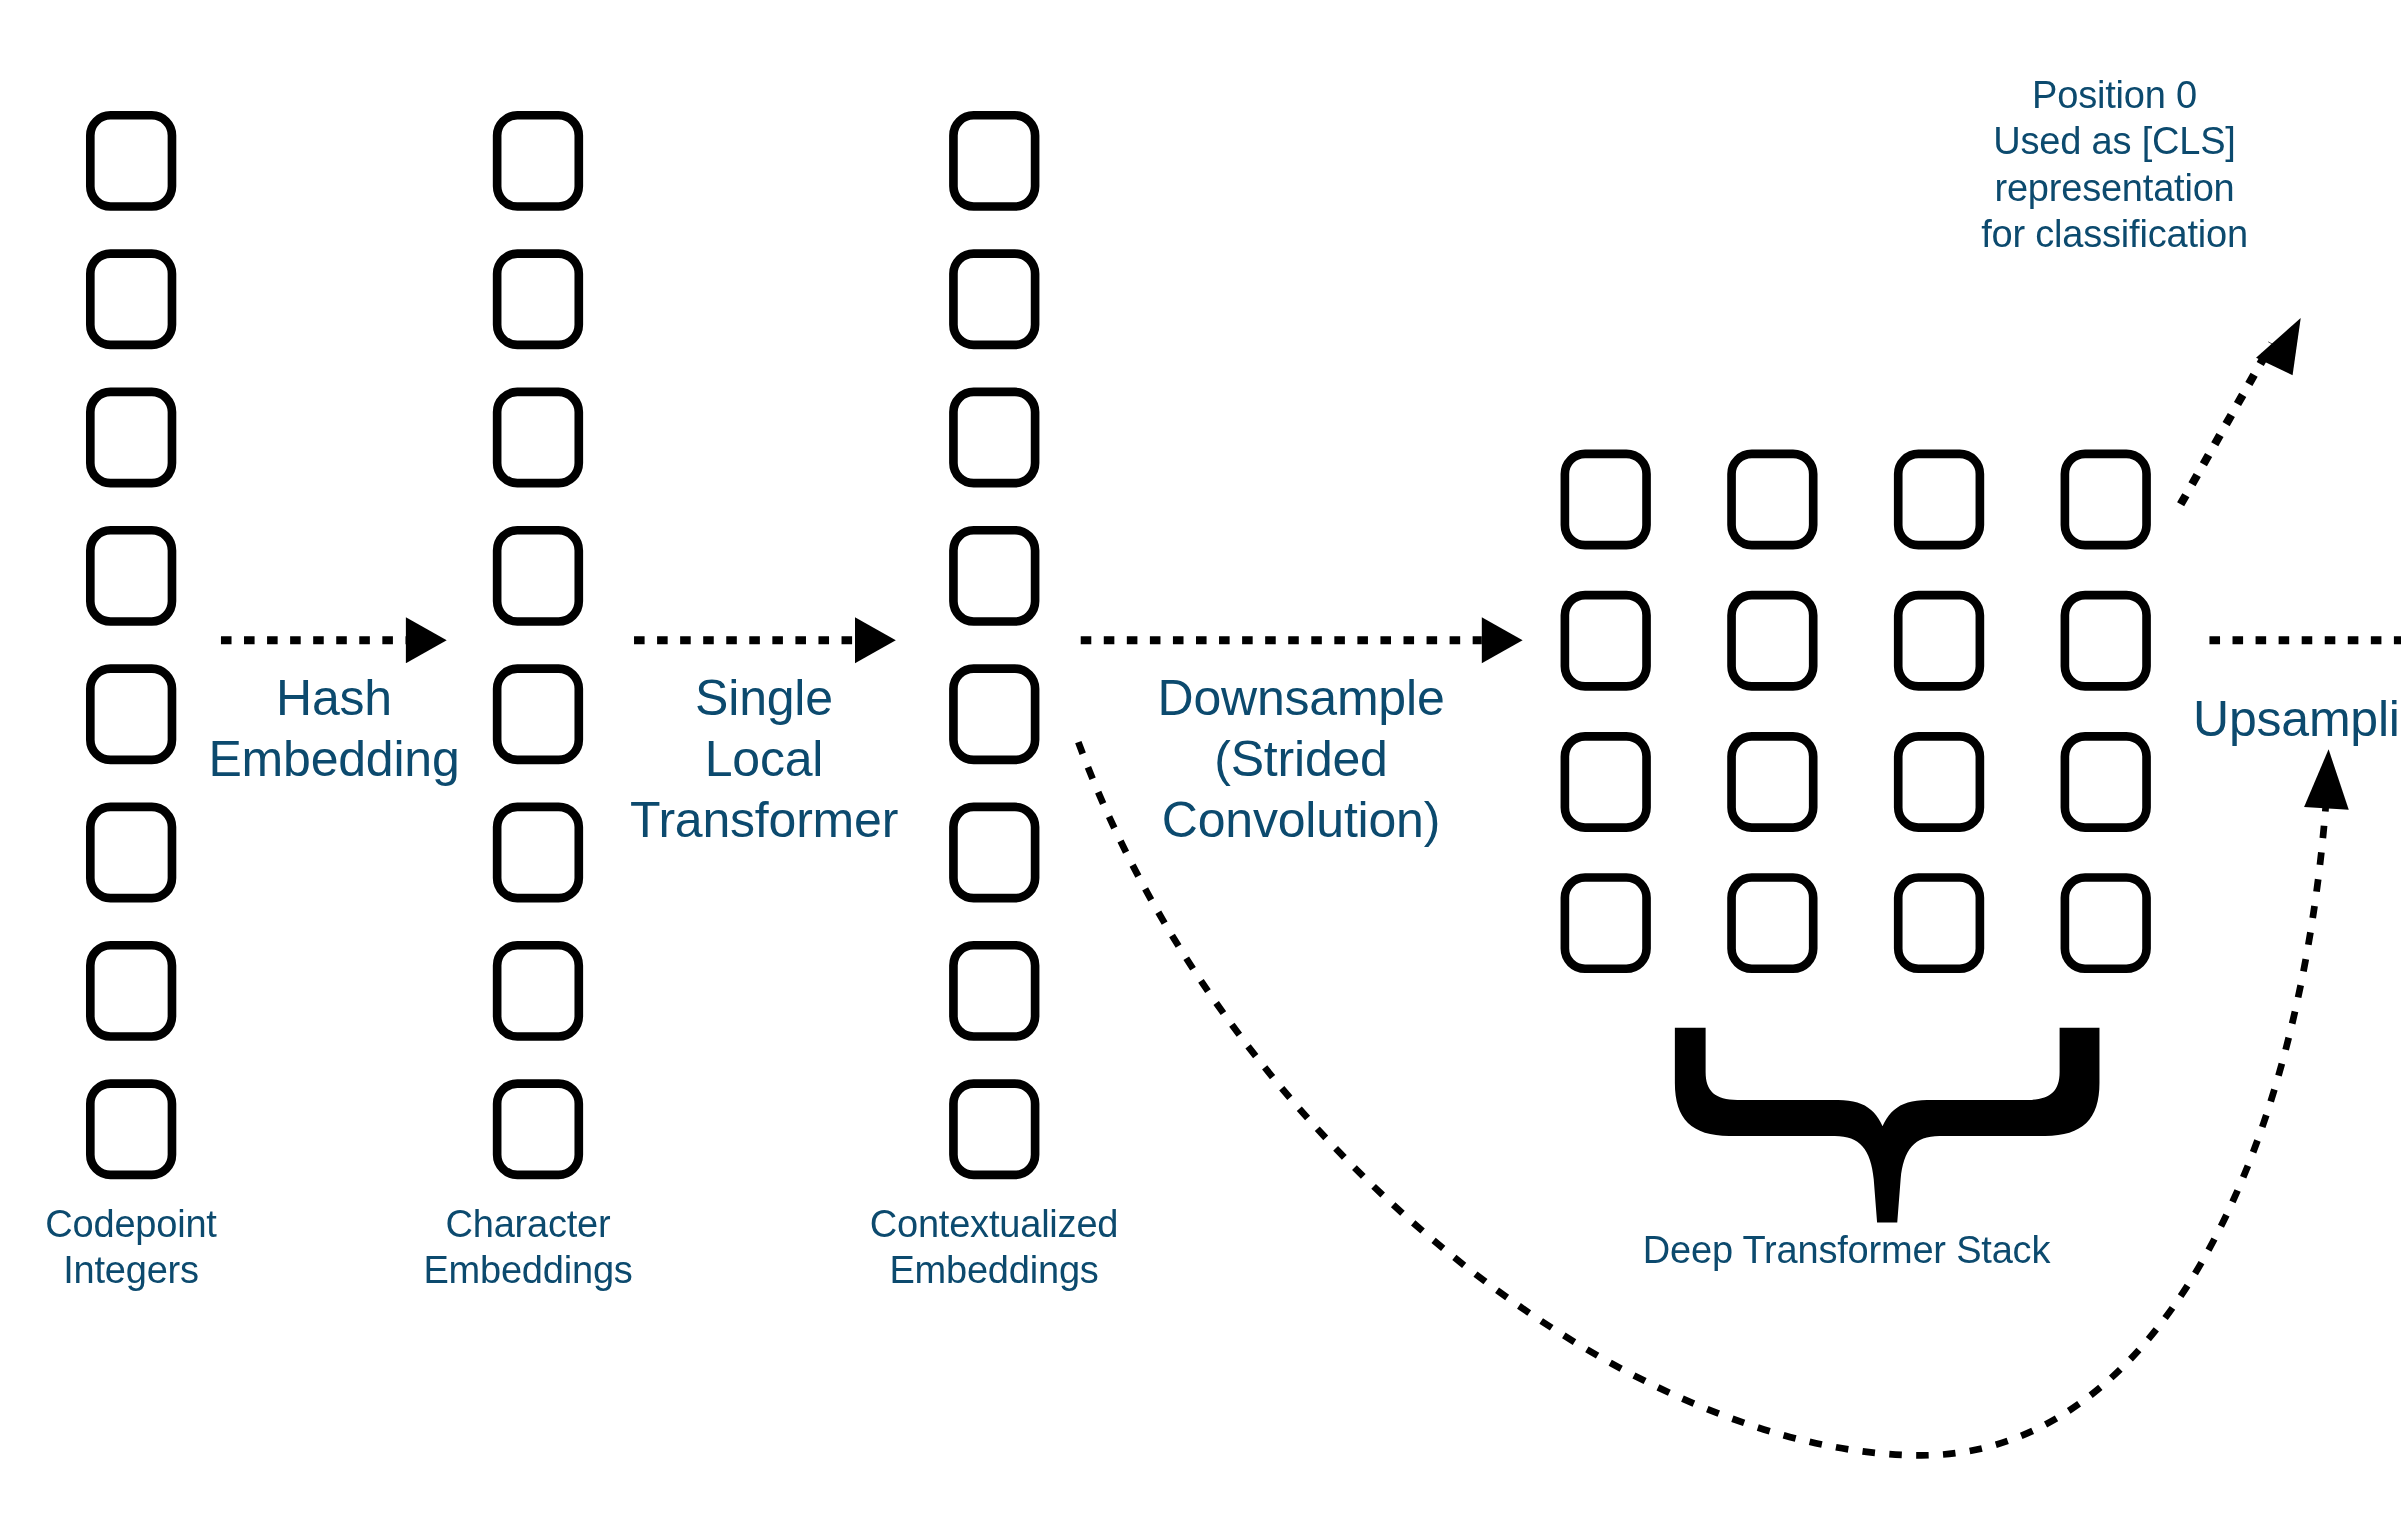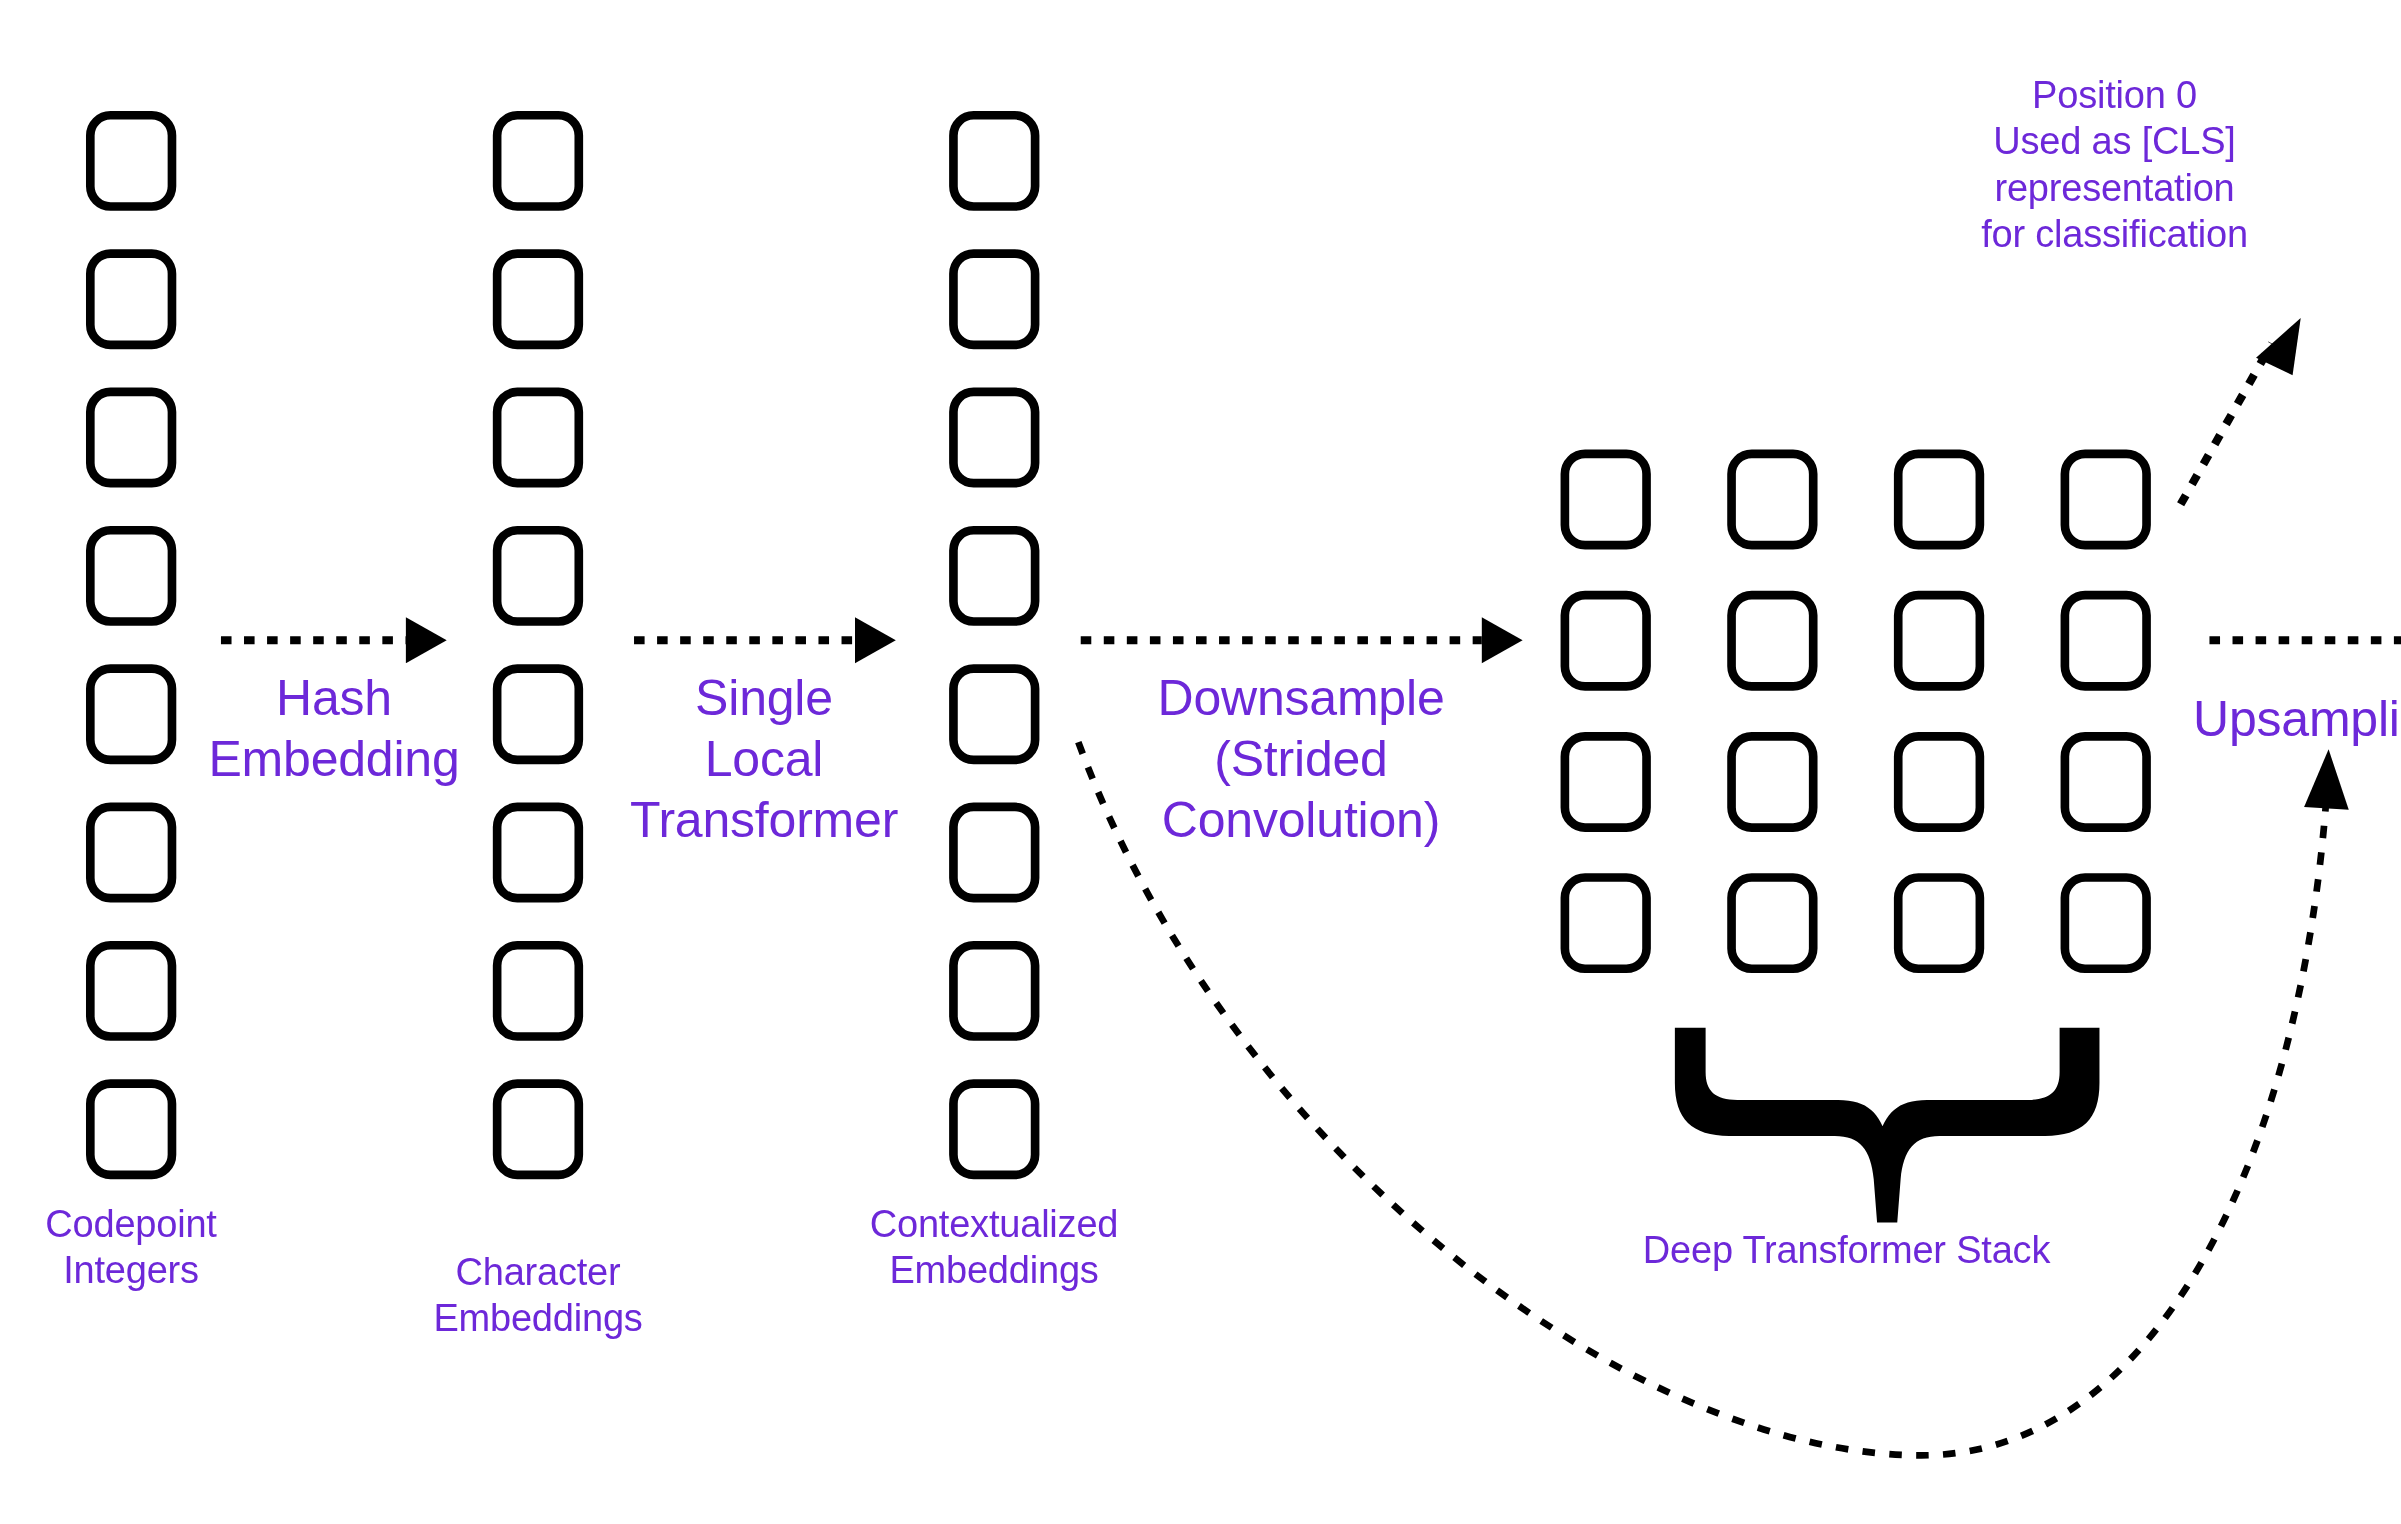--- a/index.html
+++ b/index.html
@@ -21,21 +21,21 @@
     left: 0;
     top: 0;
     width: 3307px;
     height: 1525px;
   }
   .col-label,
   .arrow-label,
   .annot,
   .stack-label {
     position: absolute;
-    color: #6d28d9;
+    color: #0c4a6e;
     font-family: "Liberation Sans", "DejaVu Sans", sans-serif;
     text-align: center;
     line-height: 1.22;
     white-space: pre-line;
     letter-spacing: -0.2px;
   }
   .col-label {
     font-size: 38px;
   }
   .arrow-label {
@@ -216,21 +216,21 @@
                L 3617,2290
                C 3571,2290 3551,2272 3551,2232
                L 3551,2140
                Z"></path>
     </g>
   </svg>
 
   <div class="col-label" style="left:-61px; top:1201px; width:384px;">Codepoint
 Integers</div>
 
-  <div class="col-label" style="left:346px; top:1201px; width:384px;margin-top:48px;">Character
+  <div class="col-label" style="left:336px; top:1201px; width:384px;">Character
 Embeddings</div>
 
   <div class="col-label" style="left:802px; top:1201px; width:384px;">Contextualized
 Embeddings</div>
 
   <div class="stack-label" style="left:1472px; top:1227px; width:749px;">Deep Transformer Stack</div>
 
   <div class="arrow-label" style="left:142px; top:668px; width:384px;">Hash
 Embedding</div>
 

